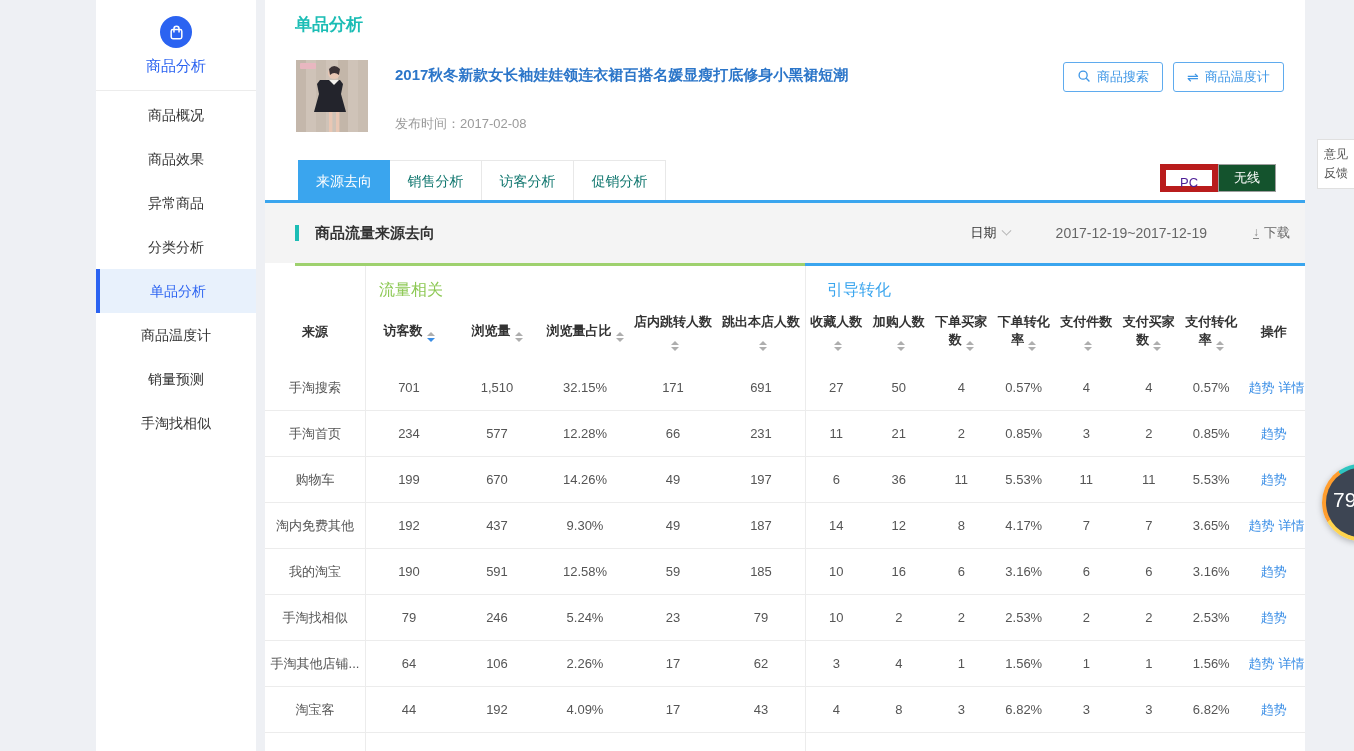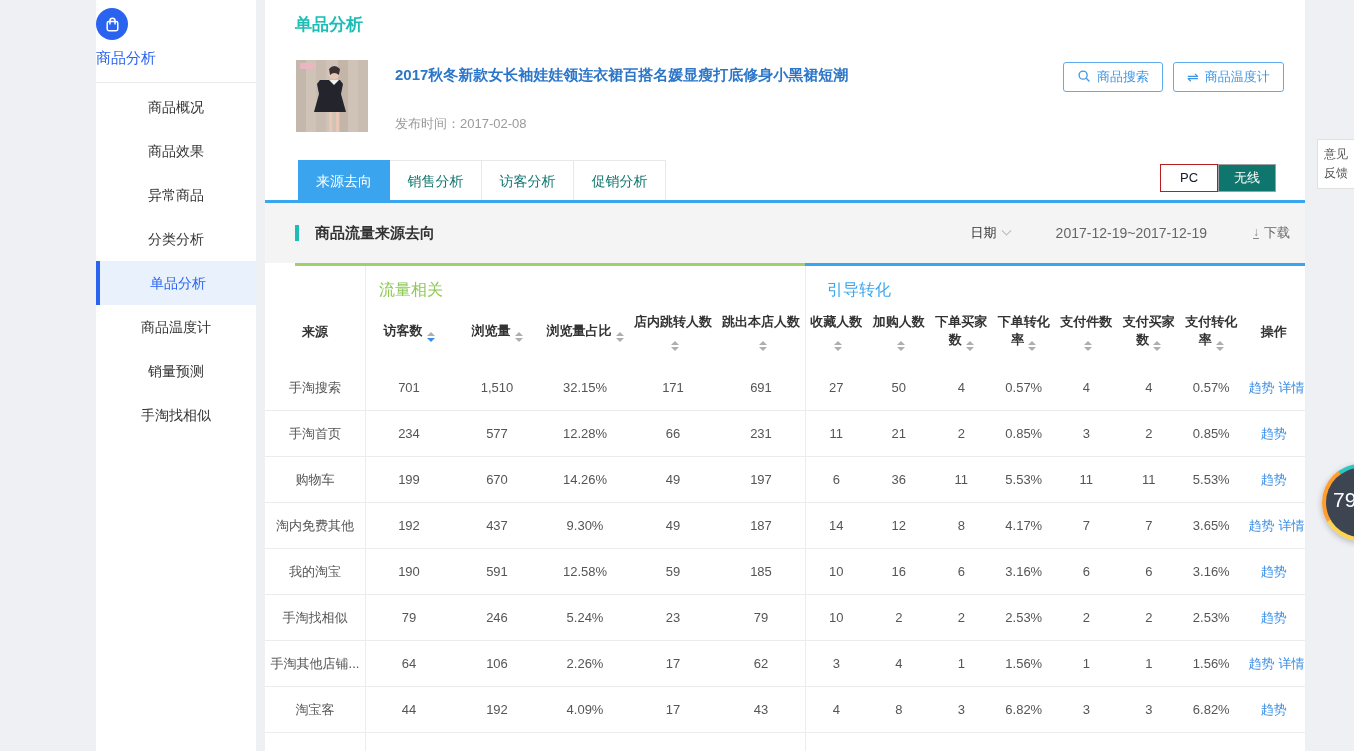--- a/index.html
+++ b/index.html
@@ -3,21 +3,21 @@
 <meta charset="utf-8">
 <style>
   * { margin:0; padding:0; box-sizing:border-box; }
   html,body { width:1354px; height:751px; overflow:hidden; }
   body {
     font-family:"Liberation Sans","DejaVu Sans",sans-serif;
     background:#eef0f4; color:#333; position:relative;
   }
   
   .sidebar { position:absolute; left:96px; top:0; width:160px; height:100%; background:#fff; }
-  .brand { text-align:left; padding-top:8px; }
+  .brand { text-align:center; padding-top:16px; }
   .brand-icon { width:32px; height:32px; border-radius:50%; background:#2b63f1; display:inline-flex; align-items:center; justify-content:center; }
   .brand-title { margin-top:9px; font-size:15px; color:#2b63f1; }
   .sidebar-divider { border-bottom:1px solid #ececec; margin-top:14px; }
   .menu { padding-top:2px; }
   .menu-item { height:44px; line-height:44px; text-align:center; font-size:14px; color:#333; cursor:pointer; }
   .menu-item.active { background:#e8f1fc; color:#2b63f1; border-left:4px solid #2b63f1; }
   
   .card { position:absolute; left:265px; top:0; width:1040px; height:100%; background:#fff; }
   .page-title { position:absolute; left:30px; top:13px; font-size:17px; font-weight:bold; color:#1cbdb5; }
   .product-thumb { position:absolute; left:31px; top:60px; width:72px; height:72px; overflow:hidden; cursor:pointer; }
@@ -27,22 +27,22 @@
   .btn { display:inline-flex; align-items:center; gap:6px; height:30px; padding:0 13px; background:#fff; border:1px solid #5fabee; border-radius:3px; color:#3e96e6; font-size:13px; cursor:pointer; font-family:inherit; }
   .swap-glyph { font-size:14px; line-height:1; }
   
   .tabs { position:absolute; left:33px; top:160px; display:flex; }
   .tab { width:92px; height:40px; line-height:40px; text-align:center; font-size:14px; color:#0f766e; background:#fff; border-top:1px solid #e8e8e8; border-right:1px solid #e8e8e8; cursor:pointer; }
   .tab:first-child { border-left:1px solid #e8e8e8; }
   .tab.active { background:#3aa5ee; color:#fff; border-color:#3aa5ee; }
   .tab-underline { position:absolute; left:0; top:200px; width:100%; height:3px; background:#3aa5ee; }
   .platform-toggle { position:absolute; left:895px; top:164px; display:flex; }
   .pt-opt { width:58px; height:28px; line-height:26px; text-align:center; font-size:13px; cursor:pointer; }
-  .pt-opt.pc { background:#fff; border:1px solid #b91c1c; color:#0f172a; }
-  .pt-opt.wl { background:#0f766e; color:#fff; border:1px solid #9f9f9f; }
+  .pt-opt.pc { background:#fff; border:6px solid #b91c1c; color:#4c1d95; }
+  .pt-opt.wl { background:#14532d; color:#fff; border:1px solid #9f9f9f; }
   
   .section-bar { position:absolute; left:0; top:203px; width:100%; height:60px; background:#f4f4f4; display:flex; align-items:center; justify-content:space-between; }
   .section-title { display:flex; align-items:center; gap:16px; margin-left:30px; font-size:15px; font-weight:bold; color:#333; }
   .teal-bar { width:4px; height:16px; background:#1cbdb5; display:inline-block; }
   .section-right { display:flex; align-items:center; margin-right:15px; }
   .date-filter { display:inline-flex; align-items:center; gap:6px; font-size:13px; color:#333; cursor:pointer; }
   .chev { width:7px; height:7px; border-right:1px solid #b5b5b5; border-bottom:1px solid #b5b5b5; transform:rotate(45deg) translate(-2px,-2px); display:inline-block; }
   .date-range { margin:0 46px; font-size:14px; color:#666; }
   .download { display:inline-flex; align-items:center; gap:5px; font-size:13px; color:#666; cursor:pointer; }
   .dl-icon { font-size:12px; color:#888; border-bottom:1.5px solid #888; line-height:11px; display:inline-block; }

